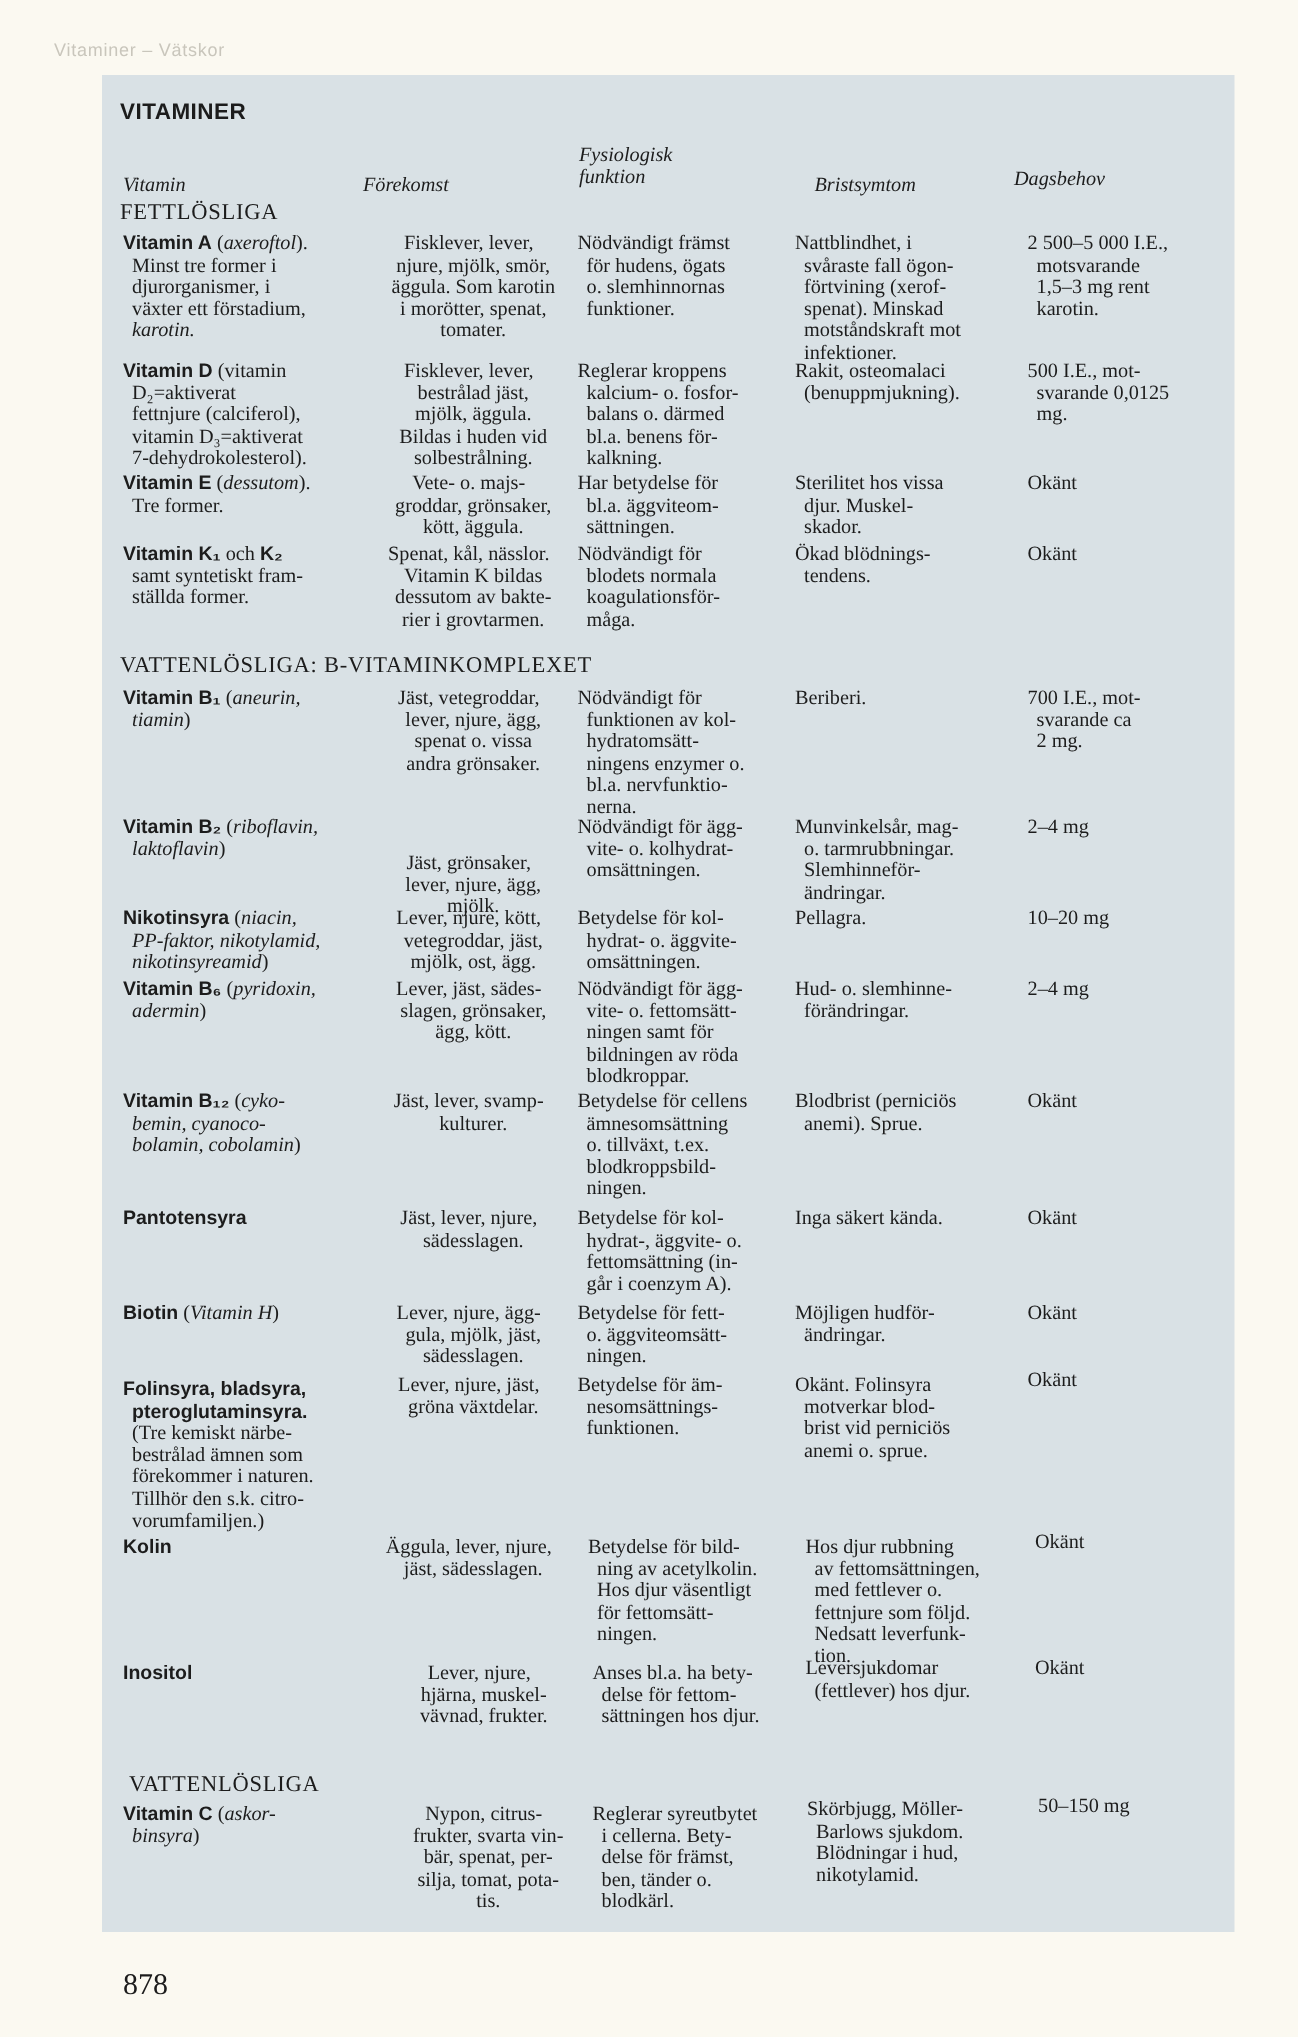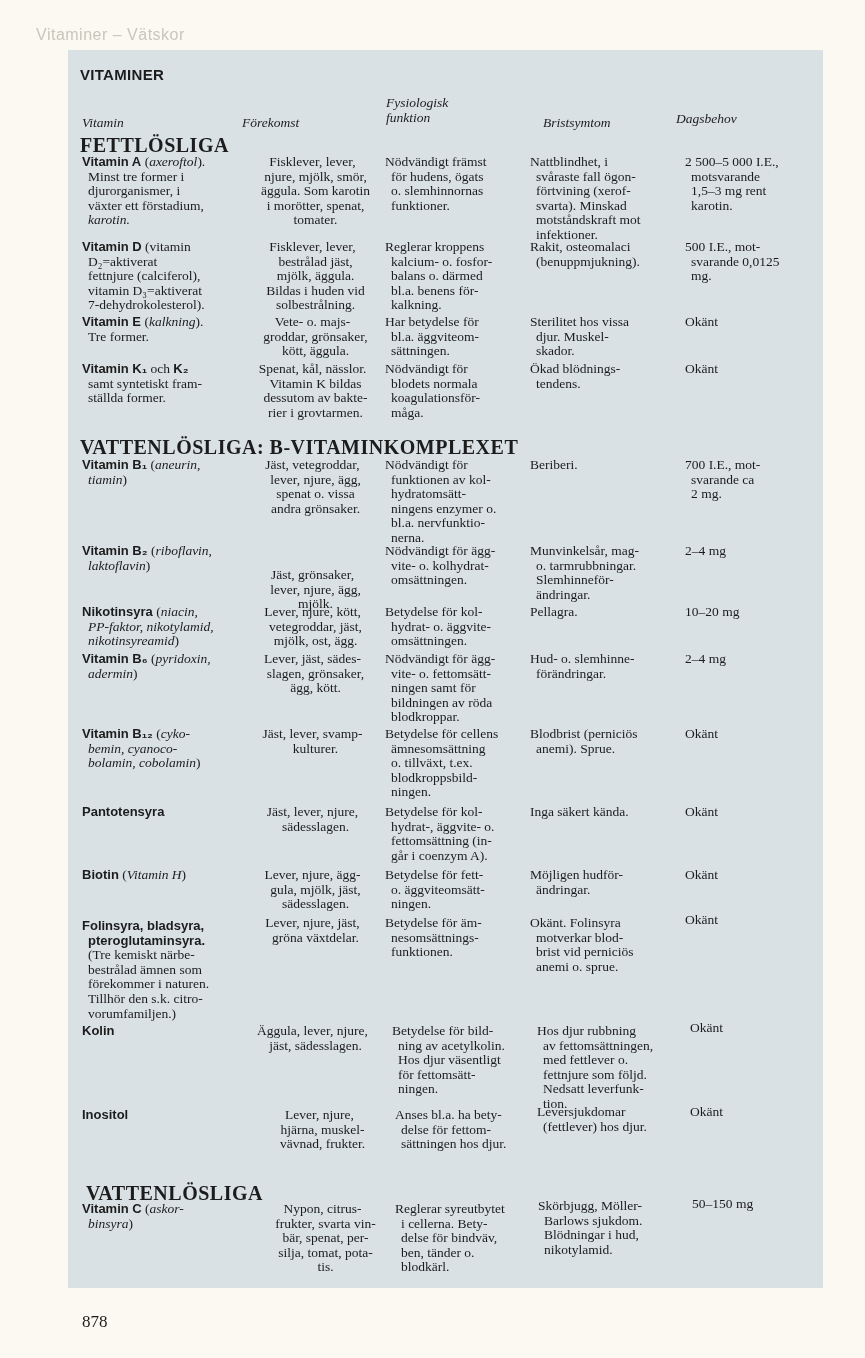--- a/index.html
+++ b/index.html
@@ -3,39 +3,39 @@
 <meta charset="utf-8">
 <style>
   html, body { margin:0; padding:0; }
   body {
     width:865px; height:1358px; position:relative; overflow:hidden;
     background:#fbf9f1;
     font-family:"Liberation Serif", "DejaVu Serif", serif;
     color:#1c1c1c;
   }
   .ghost-header {
-    position:absolute; left:36px; top:26px; font-size:16px; color:#c9c6bc;
+    position:absolute; left:36px; top:26px; font-size:12px; color:#c9c6bc;
     font-family:"Liberation Sans", sans-serif; letter-spacing:0.5px;
   }
   .panel {
     position:absolute; left:68px; top:50px; width:755px; height:1238px;
     background:#d9e1e5;
   }
   .page-title {
     position:absolute; left:80px; top:66px; font-family:"Liberation Sans", sans-serif;
     font-weight:bold; font-size:15px; letter-spacing:0.3px;
   }
   .col-head { position:absolute; font-style:italic; font-size:13.5px; line-height:15px; }
-  .section { position:absolute; left:80px; font-size:20px; letter-spacing:0.5px;font-weight:bold; }
+  .section { position:absolute; left:80px; font-size:15px; letter-spacing:0.5px; }
   .cell { position:absolute; font-size:13.5px; line-height:14.6px; }
   .cell .ln { display:block; white-space:nowrap; }
   .cell .ln + .ln { padding-left:6px; }
   .name-b { font-family:"Liberation Sans", sans-serif; font-weight:bold; font-size:13px; }
   .it { font-style:italic; }
-  .page-number { position:absolute; left:82px; top:1312px; font-size:17px; }
+  .page-number { position:absolute; left:82px; top:1312px; font-size:20px; }
   .c1 { left:82px; width:150px; }
   .c2 { left:240px; width:145px;text-align:center; }
   .c3 { left:385px; width:145px; }
   .c4 { left:530px; width:150px; }
   .c5 { left:675px; width:140px;margin-left:10px; }
 </style>
 </head>
 <body>
 
 <div class="ghost-header">Vitaminer – Vätskor</div>
@@ -71,21 +71,21 @@
 <div class="cell c3" style="top:155px">
   <span class="ln">Nödvändigt främst</span>
   <span class="ln">för hudens, ögats</span>
   <span class="ln">o. slemhinnornas</span>
   <span class="ln">funktioner.</span>
 </div>
 <div class="cell c4" style="top:155px">
   <span class="ln">Nattblindhet, i</span>
   <span class="ln">svåraste fall ögon-</span>
   <span class="ln">förtvining (xerof-</span>
-  <span class="ln">svarta). Minskad</span>
+  <span class="ln">spenat). Minskad</span>
   <span class="ln">motståndskraft mot</span>
   <span class="ln">infektioner.</span>
 </div>
 <div class="cell c5" style="top:155px">
   <span class="ln">2 500–5 000 I.E.,</span>
   <span class="ln">motsvarande</span>
   <span class="ln">1,5–3 mg rent</span>
   <span class="ln">karotin.</span>
 </div>
 
@@ -114,21 +114,21 @@
   <span class="ln">Rakit, osteomalaci</span>
   <span class="ln">(benuppmjukning).</span>
 </div>
 <div class="cell c5" style="top:240px">
   <span class="ln">500 I.E., mot-</span>
   <span class="ln">svarande 0,0125</span>
   <span class="ln">mg.</span>
 </div>
 
 <div class="cell c1" style="top:315px">
-  <span class="ln"><span class="name-b">Vitamin E</span> (<span class="it">kalkning</span>).</span>
+  <span class="ln"><span class="name-b">Vitamin E</span> (<span class="it">dessutom</span>).</span>
   <span class="ln">Tre former.</span>
 </div>
 <div class="cell c2" style="top:315px">
   <span class="ln">Vete- o. majs-</span>
   <span class="ln">groddar, grönsaker,</span>
   <span class="ln">kött, äggula.</span>
 </div>
 <div class="cell c3" style="top:315px">
   <span class="ln">Har betydelse för</span>
   <span class="ln">bl.a. äggviteom-</span>
@@ -416,21 +416,21 @@
 <div class="cell c2" style="top:1202px;left:250px">
   <span class="ln">Nypon, citrus-</span>
   <span class="ln">frukter, svarta vin-</span>
   <span class="ln">bär, spenat, per-</span>
   <span class="ln">silja, tomat, pota-</span>
   <span class="ln">tis.</span>
 </div>
 <div class="cell c3" style="top:1202px;left:395px">
   <span class="ln">Reglerar syreutbytet</span>
   <span class="ln">i cellerna. Bety-</span>
-  <span class="ln">delse för bindväv,</span>
+  <span class="ln">delse för främst,</span>
   <span class="ln">ben, tänder o.</span>
   <span class="ln">blodkärl.</span>
 </div>
 <div class="cell c4" style="top:1199px;left:538px">
   <span class="ln">Skörbjugg, Möller-</span>
   <span class="ln">Barlows sjukdom.</span>
   <span class="ln">Blödningar i hud,</span>
   <span class="ln">nikotylamid.</span>
 </div>
 <div class="cell c5" style="top:1197px;left:682px">

